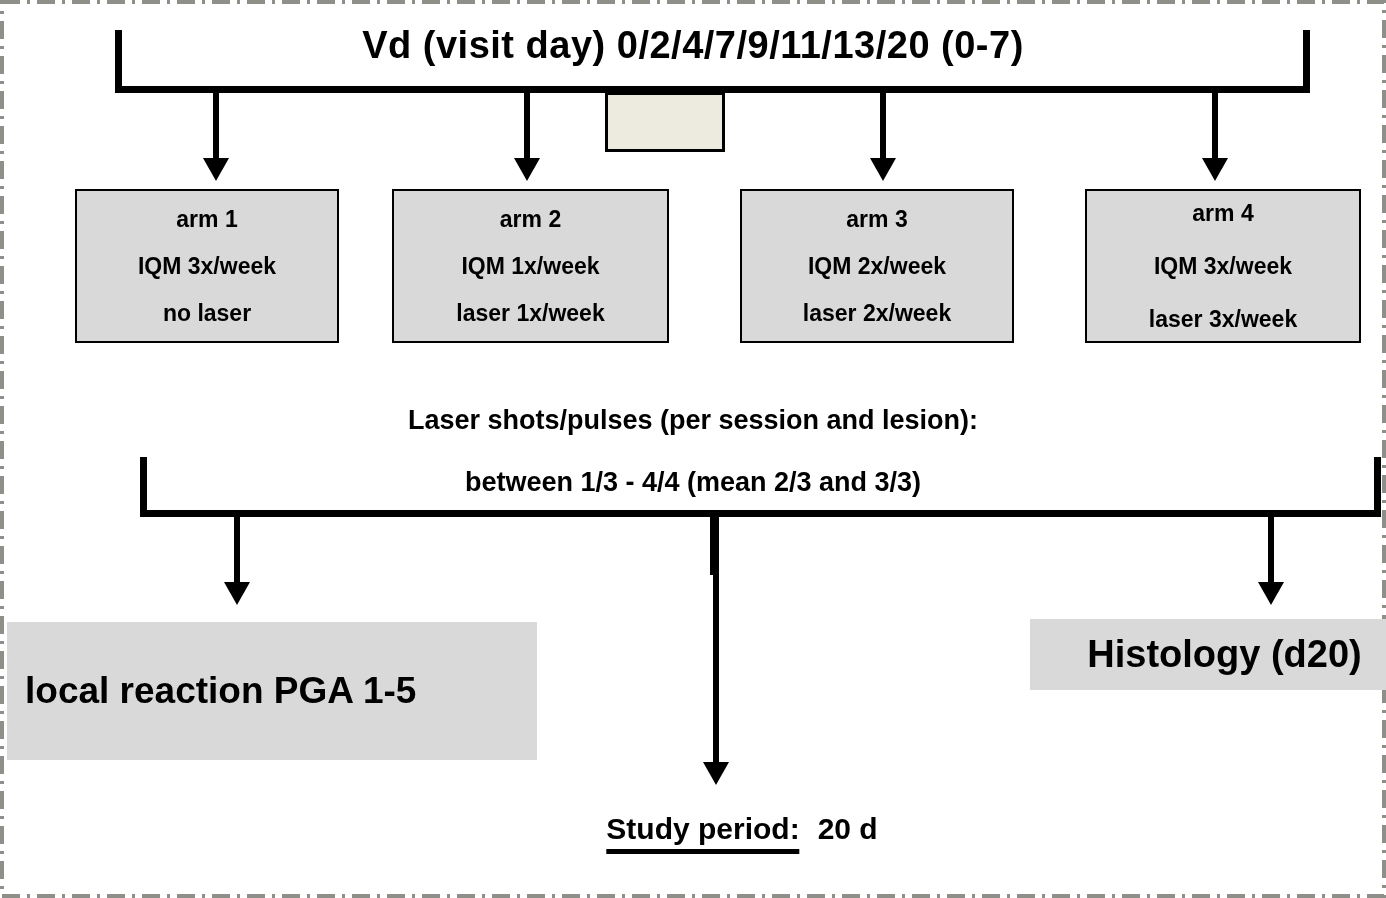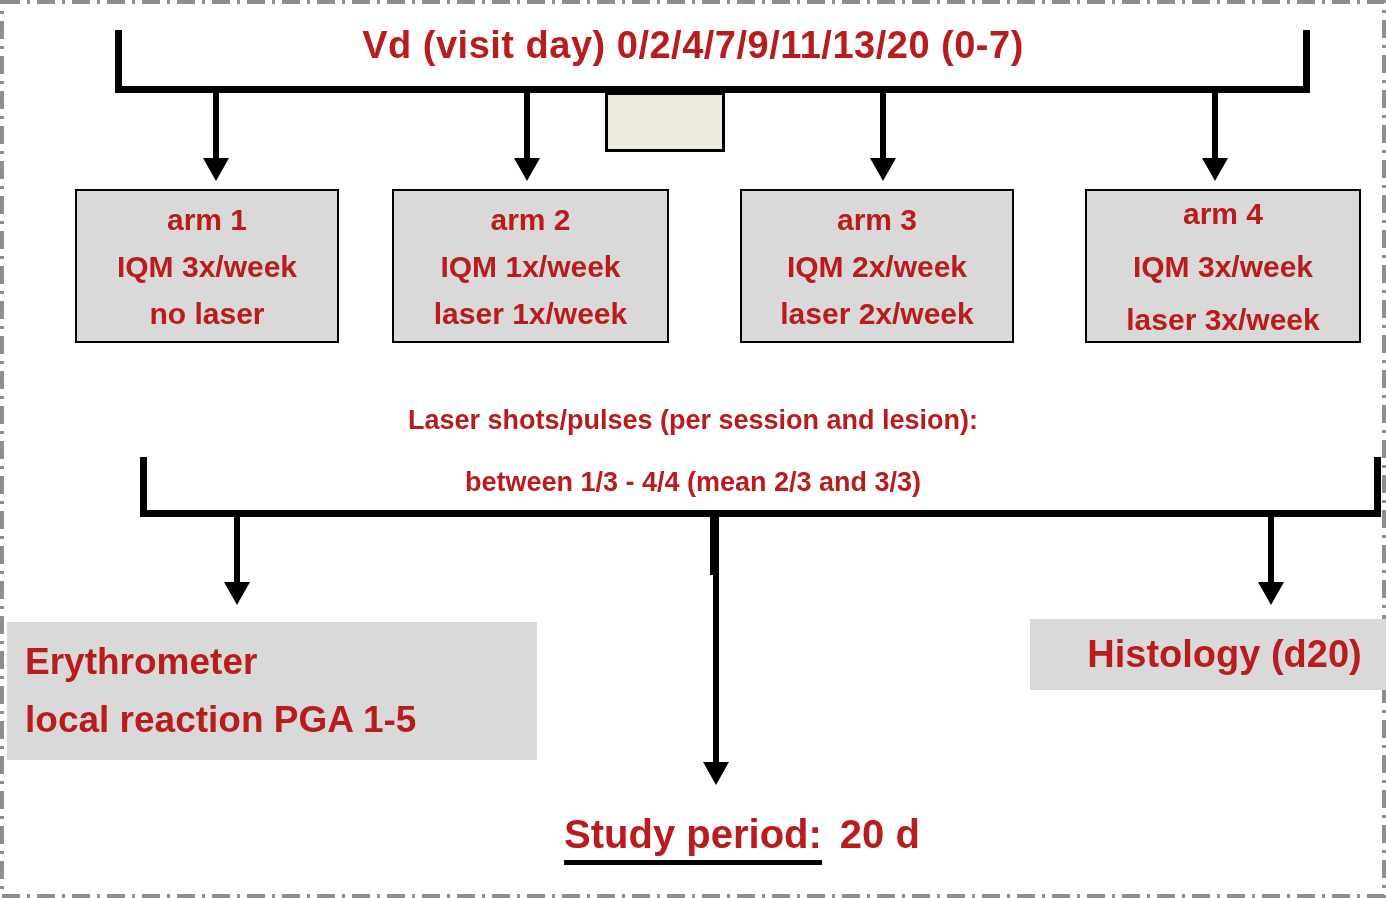--- a/index.html
+++ b/index.html
@@ -1,21 +1,21 @@
 <!DOCTYPE html>
 <html style="--box_fill: #d9d9d9; --highlight_fill: #edebdf; --line_color: #000000; --frame_color: #8f8f8a;"><head>
 <meta charset="utf-8">
 <style>
   html,body { margin:0; padding:0; background:#fff; }
   #canvas {
     position:relative;
     width:1386px; height:898px;
     background:#ffffff;
     font-family:"Liberation Sans", sans-serif;
-    color:#b91c1c;
+    color:#000000;
     overflow:hidden;
   }
   .ln { position:absolute; background:#000; }
   .arrowhead {
     position:absolute; width:0; height:0;
     border-left:13px solid transparent;
     border-right:13px solid transparent;
     border-top:23px solid #000;
   }
   .title {
@@ -26,21 +26,21 @@
   .highlight-box {
     position:absolute; left:605px; top:92px; width:114px; height:54px;
     background:var(--highlight_fill,#edebdf);
     border:3px solid #000;
   }
   .arm-box {
     position:absolute; top:189px; height:150px;
     background:var(--box_fill,#d9d9d9);
     border:2px solid #000;
     display:flex; flex-direction:column; justify-content:center; align-items:center;
-    font-size:30px; font-weight:bold; line-height:47px;
+    font-size:23px; font-weight:bold; line-height:47px;
     white-space:nowrap;
   }
   .mid-text {
     position:absolute; left:0; top:389px; width:100%;
     text-align:center; font-size:27px; font-weight:bold; line-height:62px;
     white-space:nowrap;
   }
   .outcome-left {
     position:absolute; left:7px; top:622px; width:512px; height:138px;
     background:var(--box_fill,#d9d9d9);
@@ -50,21 +50,21 @@
     white-space:nowrap;
   }
   .outcome-right {
     position:absolute; left:990px; top:619px; width:389px; height:71px;
     background:var(--box_fill,#d9d9d9);
     display:flex; justify-content:center; align-items:center;
     font-size:38px; font-weight:bold; white-space:nowrap;margin-left:40px;
   }
   .study {
     position:absolute; left:742px; top:812px; transform:translateX(-50%);
-    font-size:40px; font-weight:bold; white-space:nowrap;
+    font-size:30px; font-weight:bold; white-space:nowrap;
   }
   .study .lbl { border-bottom:5px solid #000; padding-bottom:4px; }
   .study .val { margin-left:18px; }
   #frame { position:absolute; left:0; top:0; pointer-events:none; }
 </style>
 </head>
 <body>
 
 <div id="canvas">
 
@@ -126,21 +126,20 @@
   <div class="arrowhead" style="left:224px; top:582px;"></div>
 
   <div class="ln" style="left:1268px; top:517px; width:6px; height:66px;"></div>
   <div class="arrowhead" style="left:1258px; top:582px;"></div>
 
   <div class="ln" style="left:710px; top:517px; width:9px; height:58px;"></div>
   <div class="ln" style="left:713px; top:517px; width:6px; height:246px;"></div>
   <div class="arrowhead" style="left:703px; top:762px;"></div>
 
   <div class="outcome-left">
-    <div>Erythrometer</div>
     <div>local reaction PGA 1-5</div>
   </div>
   <div class="outcome-right">
     <span>Histology (d20)</span>
   </div>
 
   <div class="study">
     <span class="lbl">Study period:</span><span class="val">20 d</span>
   </div>
 

